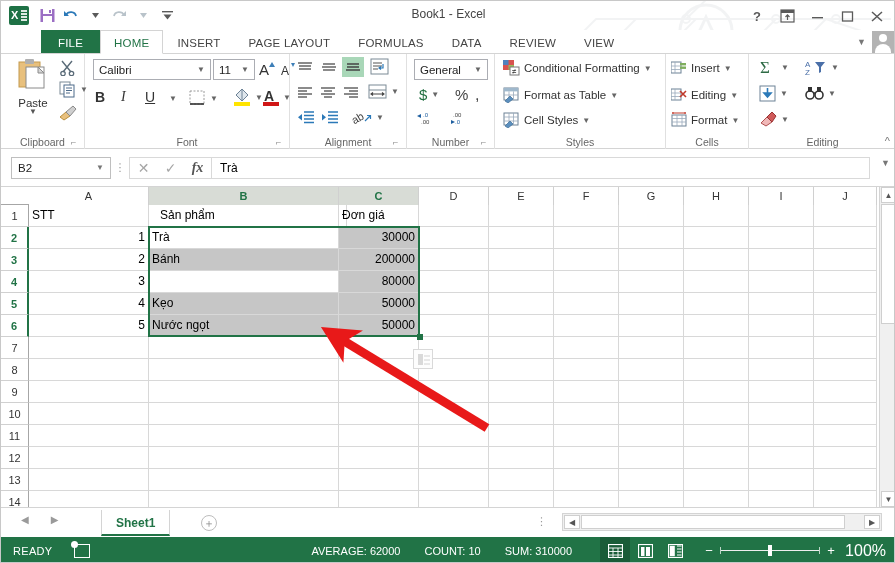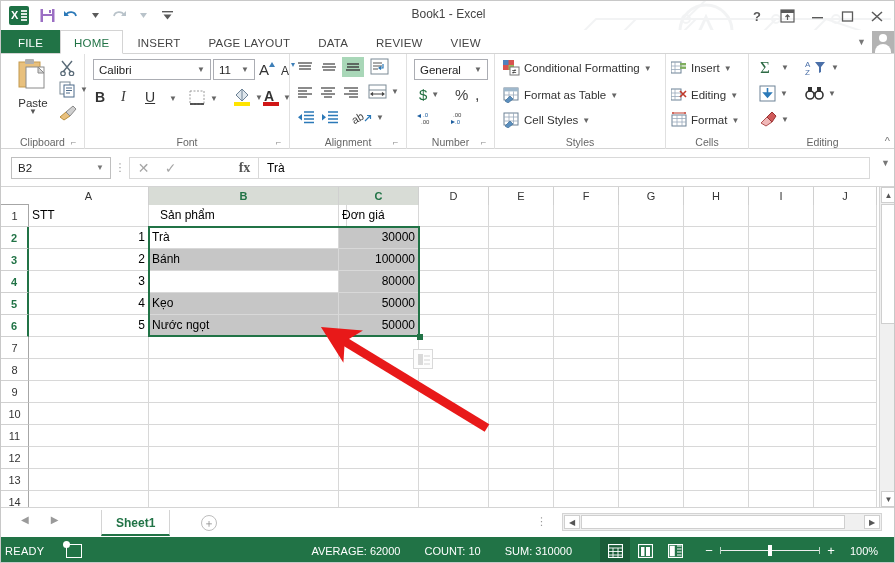--- a/index.html
+++ b/index.html
@@ -66,21 +66,21 @@
   .win-btn {
     width: 30px; height: 24px; display: flex; align-items: center;
     justify-content: center; color: #5a5a5a; font-size: 14px;
   }
 
   
   .tabrow {
     position: absolute; left: 0; top: 29px; width: 895px; height: 24px;
     background: #ffffff;
   }
-  .tabs { position: absolute; left: 0; top: 0; display: flex; height: 24px; }
+  .tabs { position: absolute; left: 0; top: 0; display: flex; height: 24px; padding-left: 40px; }
   .tab {
     height: 24px; line-height: 24px; padding: 0 13px;
     font-size: 11.5px; color: #444; letter-spacing: .2px;
     border: 1px solid transparent; border-bottom: none;
     font-family: "Liberation Sans", sans-serif;
   }
   .tab.file {
     background: #217346; color: #fff; padding: 0 16px; font-weight: normal;
   }
   .tab.active {
@@ -181,22 +181,22 @@
     font-family: "Liberation Sans", sans-serif;
   }
   .namebox .arw { position: absolute; right: 6px; color: #777; font-size: 8px; }
   .fb-dots { width: 18px; text-align: center; color: #9a9a9a; font-size: 11px; }
   .fb-btns {
     display: flex; align-items: center; height: 22px;
     border: 1px solid #d9d9d9; border-right: none; background: #fff;
   }
   .fb-btn { width: 27px; text-align: center; color: #a6a6a6; font-size: 14px; }
   .fb-fx { width: 27px; text-align: center; color: #555;
-    font-family: "Liberation Serif", serif; 
-    font-size: 14px; font-weight: bold; margin-left: 47px; }
+    font-family: "Liberation Serif", serif; font-style: italic;
+    font-size: 14px; font-weight: bold; }
   .fb-input {
     flex: 1; height: 22px; border: 1px solid #d9d9d9; background: #fff;
     font-size: 12px; color: #000; display: flex; align-items: center;
     padding-left: 8px; margin-right: 26px;
     font-family: "Liberation Sans", sans-serif;
   }
   .fb-expand {
     position: absolute; right: 6px; top: 9px; color: #777; font-size: 9px;
   }
 
@@ -320,21 +320,21 @@
     background: #fff; border: 1px solid #cfcfcf;
   }
 
   
   .statusbar {
     position: absolute; left: 0; top: 536px; width: 895px; height: 27px;
     background: #217346; color: #fff; font-size: 11px;
     display: flex; align-items: center;
     font-family: "Liberation Sans", sans-serif;
   }
-  .sb-ready { margin-left: 4px; letter-spacing: .3px; }
+  .sb-ready { margin-left: 12px; letter-spacing: .3px; }
   .sb-recicon {
     margin-left: 22px; width: 16px; height: 14px;
     border: 1.5px solid #fff; position: relative;
   }
   .sb-recicon:before {
     content:""; position:absolute; left:-4px; top:-4px; width:7px; height:7px;
     border-radius:50%; background:#fff;
   }
   .sb-stats { margin-left: auto; display: flex; gap: 24px; }
   .sb-views { display: flex; gap: 0; margin-left: 28px; }
@@ -349,21 +349,21 @@
   }
   .zminus, .zplus { width: 22px; text-align: center; font-size: 13px; }
   .ztrack {
     width: 100px; height: 1px; background: #eee; position: relative;
   }
   .zthumb {
     position: absolute; left: 48px; top: -5px; width: 4px; height: 11px;
     background: #fff;
   }
   .ztick { position: absolute; top: -3px; width: 1px; height: 7px; background: #bcd6c6; }
-  .zlevel { width: 44px; text-align: center; font-size: 11px; }
+  .zlevel { width: 44px; text-align: right; font-size: 16px; }
 
   
   .annot { position: absolute; left: 0; top: 0; width: 895px; height: 563px;
            pointer-events: none; }
 </style>
 </head>
 <body>
 
 <div id="app">
 
@@ -456,20 +456,21 @@
       </div>
     </div>
   </div>
 
   <div class="tabrow">
     <div class="tabs">
       <div class="tab file">FILE</div>
       <div class="tab active">HOME</div>
       <div class="tab">INSERT</div>
       <div class="tab">PAGE LAYOUT</div>
+      <div class="tab">FORMULAS</div>
       <div class="tab">DATA</div>
       <div class="tab">REVIEW</div>
       <div class="tab">VIEW</div>
     </div>
     <div class="tabrow-right">
       <div class="caretbtn">▼</div>
       <div class="avatar"></div>
     </div>
   </div>
 
@@ -981,21 +982,21 @@
       <div class="cell" style="left:0px;   top:0px;   width:120px;">STT</div>
       <div class="cell" style="left:128px; top:0px;   width:190px;">Sản phẩm</div>
       <div class="cell" style="left:310px; top:0px;   width:80px;">Đơn giá</div>
 
       <div class="cell r" style="left:0px;   top:22px;  width:120px;">1</div>
       <div class="cell" style="left:120px; top:22px;  width:190px;">Trà</div>
       <div class="cell r shade" style="left:310px; top:22px; width:80px;">30000</div>
 
       <div class="cell r" style="left:0px;   top:44px;  width:120px;">2</div>
       <div class="cell shade" style="left:120px; top:44px;  width:190px;">Bánh</div>
-      <div class="cell r shade" style="left:310px; top:44px;  width:80px;">100000</div>
+      <div class="cell r shade" style="left:310px; top:44px;  width:80px;">200000</div>
 
       <div class="cell r" style="left:0px;   top:66px;  width:120px;">3</div>
       <div class="cell r shade" style="left:310px; top:66px;  width:80px;">80000</div>
 
       <div class="cell r" style="left:0px;   top:88px;  width:120px;">4</div>
       <div class="cell shade" style="left:120px; top:88px;  width:190px;">Kẹo</div>
       <div class="cell r shade" style="left:310px; top:88px;  width:80px;">50000</div>
 
       <div class="cell r" style="left:0px;   top:110px; width:120px;">5</div>
       <div class="cell shade" style="left:120px; top:110px; width:190px;">Nước ngọt</div>

